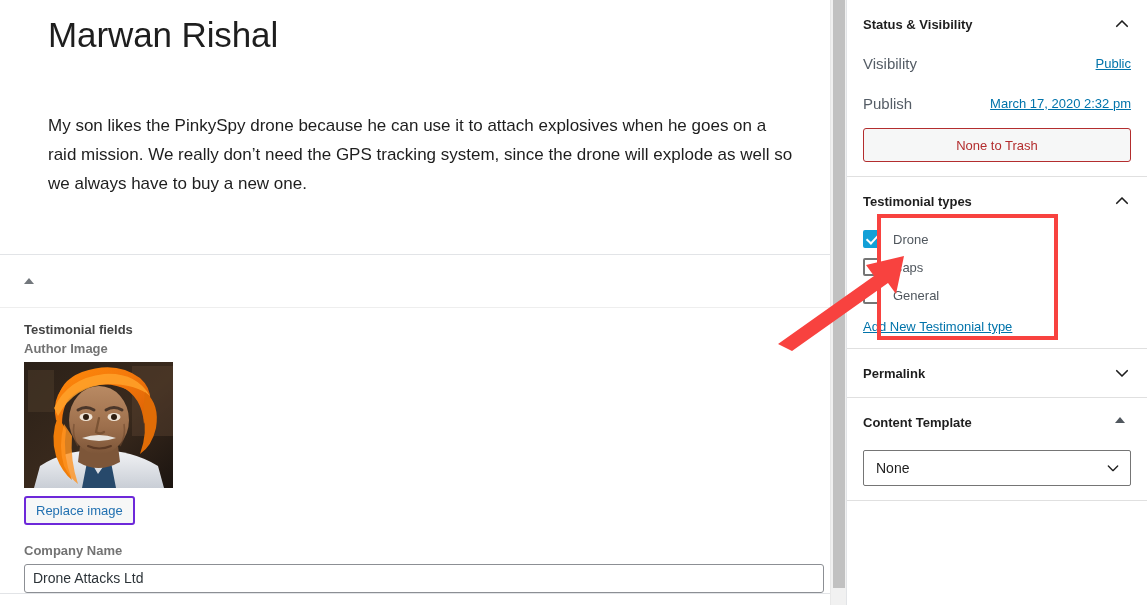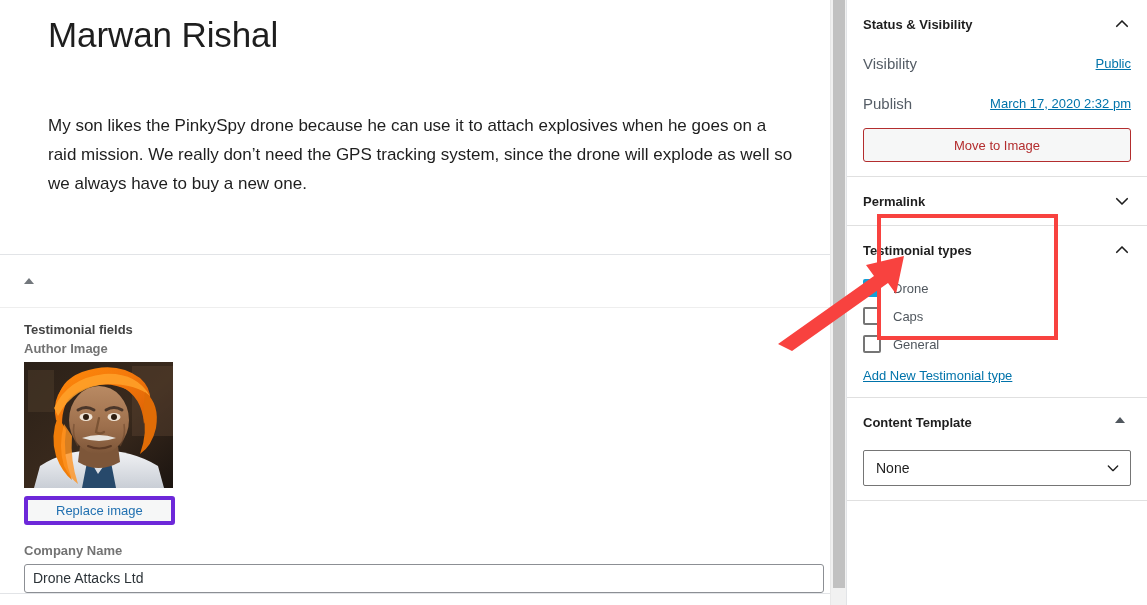--- a/index.html
+++ b/index.html
@@ -133,27 +133,27 @@
     color: #2c3338;
     background: #fff;
     outline: none;
   }
   #image-url-input { width: 650px; }
   #company-name-input { width: 800px; }
 
   .secondary-btn {
     height: 29px;
     box-sizing: border-box;
-    border: 4px solid #6d28d9;
+    border: 2px solid #6d28d9;
     border-radius: 3px;
     background: #f6f7f7;
     color: #2271b1;
     font-family: "Liberation Sans", sans-serif;
     font-size: 13px;
-    padding: 0 28px;
+    padding: 0 10px;
     cursor: pointer;
     white-space: nowrap;
   }
 
   .field-block { margin-top: 18px; }
 
   
   #editor-scrollbar {
     position: absolute;
     top: 0;
@@ -450,32 +450,21 @@
       </div>
       <div class="panel-body">
         <div class="row">
           <span class="k">Visibility</span>
           <span class="v"><a>Public</a></span>
         </div>
         <div class="row">
           <span class="k">Publish</span>
           <span class="v"><a>March 17, 2020 2:32 pm</a></span>
         </div>
-        <button class="trash-btn">Move to Image</button>
-      </div>
-    </div>
-
-    <div class="panel">
-      <div class="panel-head">
-        <span class="ptitle">Permalink</span>
-        <span class="chev">
-          <svg width="18" height="18" viewBox="0 0 24 24" fill="none" stroke="#1e1e1e" stroke-width="2.2" stroke-linecap="round" stroke-linejoin="round">
-              <polyline points="5,9 12,16 19,9"></polyline>
-            </svg>
-        </span>
+        <button class="trash-btn">None to Trash</button>
       </div>
     </div>
 
     <div class="panel">
       <div class="panel-head">
         <span class="ptitle">Testimonial types</span>
         <span class="chev">
           <svg width="18" height="18" viewBox="0 0 24 24" fill="none" stroke="#1e1e1e" stroke-width="2.2" stroke-linecap="round" stroke-linejoin="round">
               <polyline points="5,15 12,8 19,15"></polyline>
             </svg>
@@ -495,20 +484,31 @@
               <span class="cbox"></span>
               <span class="tax-label">General</span>
             </li>
           </ul>
         <a class="add-link">Add New Testimonial type</a>
       </div>
     </div>
 
     <div class="panel">
       <div class="panel-head">
+        <span class="ptitle">Permalink</span>
+        <span class="chev">
+          <svg width="18" height="18" viewBox="0 0 24 24" fill="none" stroke="#1e1e1e" stroke-width="2.2" stroke-linecap="round" stroke-linejoin="round">
+              <polyline points="5,9 12,16 19,9"></polyline>
+            </svg>
+        </span>
+      </div>
+    </div>
+
+    <div class="panel">
+      <div class="panel-head">
         <span class="ptitle">Content Template</span>
         <span class="chev">
           <svg width="14" height="14" viewBox="0 0 14 14">
               <polygon points="7,4 12,10 2,10" fill="#50575e"></polygon>
             </svg>
         </span>
       </div>
       <div class="panel-body">
         <div class="select-wrap">
           <div class="fake-select">None</div>

